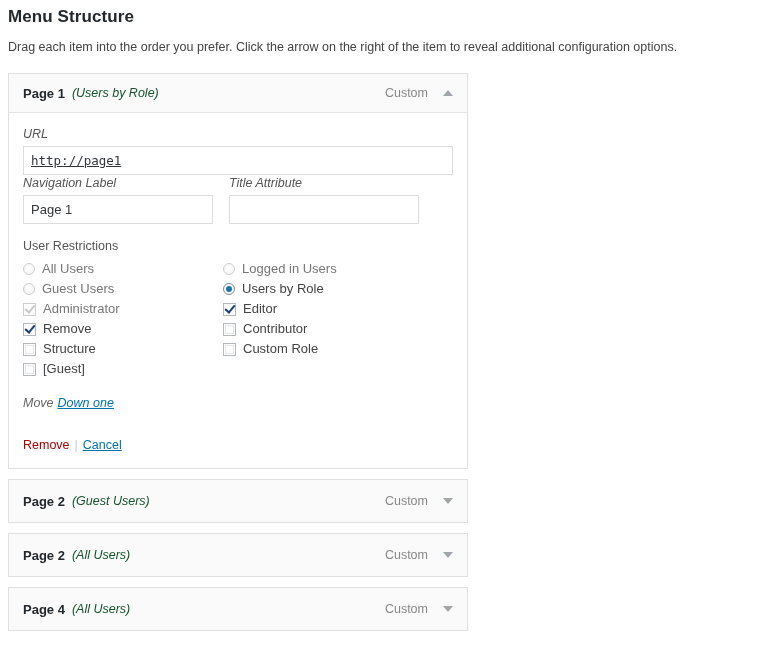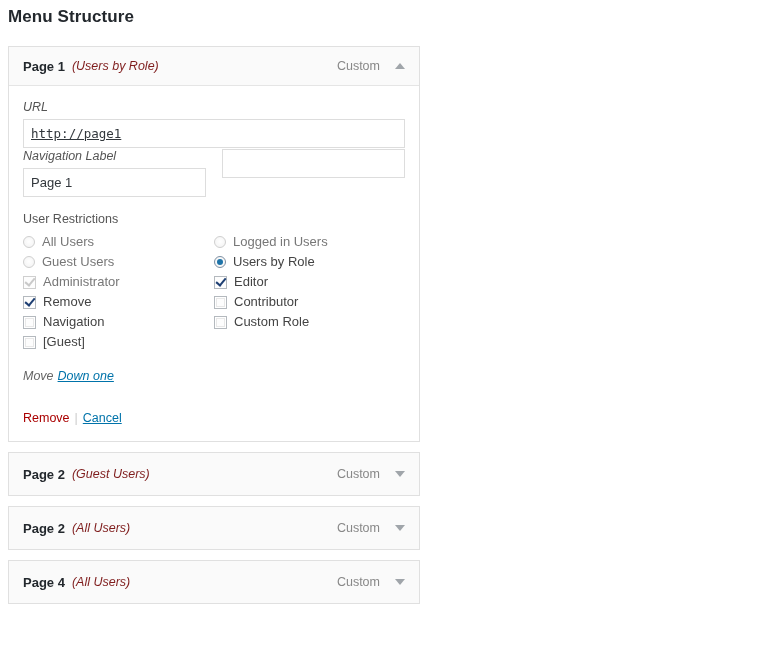--- a/index.html
+++ b/index.html
@@ -29,21 +29,21 @@
   .page-desc {
     font-size: 12.5px;
     color: #444;
     margin: 11px 0 0 0;
     line-height: 16px;
   }
 
   
   .menu-list {
     margin-top: 18px;
-    width: 412px;
+    width: 460px;
   }
   .menu-item {
     border: 1px solid #e0e0e0;
     background: #ffffff;
     margin-bottom: 10px;
   }
   .mi-header {
     background: #fafafa;
     border-bottom: 1px solid #e5e5e5;
     height: 39px;
@@ -58,21 +58,21 @@
     height: 42px;
   }
   .mi-title {
     font-size: 13px;
     font-weight: bold;
     color: #23282d;
   }
   .mi-subtitle {
     font-size: 12.5px;
     font-style: italic;
-    color: #7f1d1d;
+    color: #14532d;
     margin-left: 7px;
   }
   .mi-spacer { flex: 1; }
   .mi-type {
     font-size: 12.5px;
     color: #888;
     margin-right: 13px;
   }
   .mi-toggle {
     width: 14px;
@@ -238,20 +238,21 @@
     text-decoration: underline;
     cursor: pointer;
   }
 </style>
 </head>
 <body>
 
 <div class="page">
 
   <h2 class="page-title">Menu Structure</h2>
+  <p class="page-desc">Drag each item into the order you prefer. Click the arrow on the right of the item to reveal additional configuration options.</p>
 
   <div class="menu-list">
 
     <div class="menu-item">
       <div class="mi-header">
         <span class="mi-title">Page 1</span>
         <span class="mi-subtitle">(Users by Role)</span>
         <span class="mi-spacer"></span>
         <span class="mi-type">Custom</span>
         <span class="mi-toggle">
@@ -265,20 +266,21 @@
           <label class="field-label">URL</label>
           <input class="text-input mono url-input" type="text" value="http://page1" style="">
         </div>
 
         <div class="two-col">
           <div class="col">
             <label class="field-label">Navigation Label</label>
             <input class="text-input" type="text" value="Page 1" style="">
           </div>
           <div class="col">
+            <label class="field-label">Title Attribute</label>
             <input class="text-input" type="text" value="" style="">
           </div>
         </div>
 
         <div class="restrict-label">User Restrictions</div>
 
         <div class="restrict-cols">
 
           <div class="restrict-col">
             <div class="opt-row disabled">
@@ -292,21 +294,21 @@
             <div class="opt-row disabled">
               <span class="checkbox checked dim"></span>
               <span class="opt-label">Administrator</span>
             </div>
             <div class="opt-row">
               <span class="checkbox checked"></span>
               <span class="opt-label">Remove</span>
             </div>
             <div class="opt-row">
               <span class="checkbox inner"></span>
-              <span class="opt-label">Navigation</span>
+              <span class="opt-label">Structure</span>
             </div>
             <div class="opt-row">
               <span class="checkbox inner"></span>
               <span class="opt-label">[Guest]</span>
             </div>
           </div>
 
           <div class="restrict-col">
             <div class="opt-row disabled">
               <span class="radio dim"></span>

